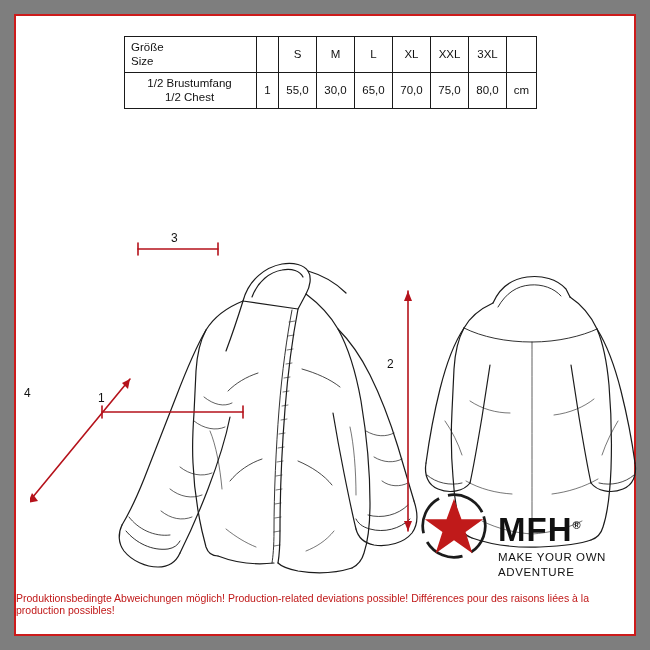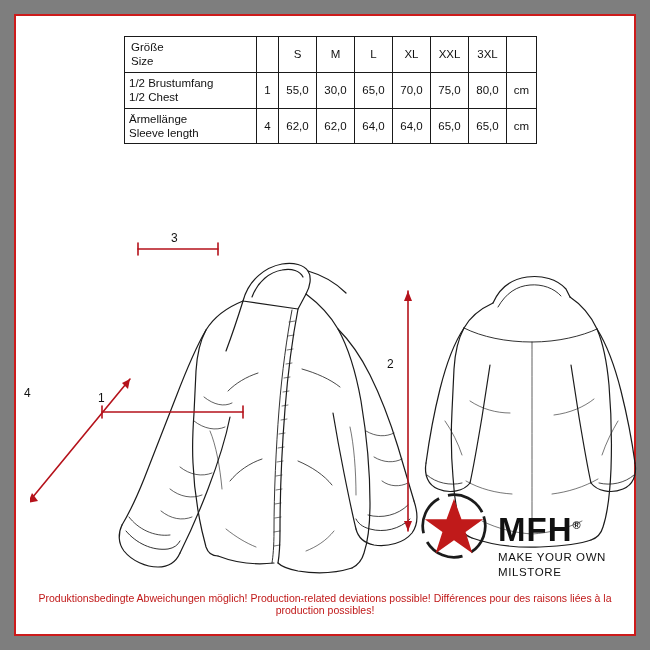--- a/index.html
+++ b/index.html
@@ -48,21 +48,21 @@
     border: 1px solid #1a1a1a;
     padding: 3px 6px;
     text-align: center;
     vertical-align: middle;
     font-weight: normal;
     line-height: 1.25;
     height: 26px;
     box-sizing: border-box;
   }
   .size-table td.label {
-    text-align: left;
+    text-align: center;
     width: 132px;
     padding-left: 4px;
     margin-top: 32px;
   }
   .size-table td.num {
     width: 22px;
   }
   .size-table td.val {
     width: 38px;
   }
@@ -153,21 +153,20 @@
     letter-spacing: 0.6px;
     color: #111;
     margin-top: 2px;
   }
   
   .footer-note {
     position: absolute;
     left: 0;
     right: 0;
     bottom: 18px;
-    text-align: center;
     font-size: 10.5px;
     color: #c01818;
   }
 </style>
 </head>
 <body>
 
 <div class="page">
   <div class="outer-frame"></div>
   <div class="inner-sheet">
@@ -197,34 +196,20 @@
           </td>
           <td class="num">1</td>
           <td class="val">55,0</td>
           <td class="val">30,0</td>
           <td class="val">65,0</td>
           <td class="val">70,0</td>
           <td class="val">75,0</td>
           <td class="val">80,0</td>
           <td class="unit">cm</td>
         </tr>
-        <tr>
-          <td class="label">
-            <span class="lbl-line">Ärmellänge</span>
-            <span class="lbl-line">Sleeve length</span>
-          </td>
-          <td class="num">4</td>
-          <td class="val">62,0</td>
-          <td class="val">62,0</td>
-          <td class="val">64,0</td>
-          <td class="val">64,0</td>
-          <td class="val">65,0</td>
-          <td class="val">65,0</td>
-          <td class="unit">cm</td>
-        </tr>
       </tbody>
     </table>
 
     <div class="illus">
 
 
       <svg class="jackets" viewBox="0 0 622 370">
         <g fill="none" stroke="#1b1b1b" stroke-width="1.2" stroke-linejoin="round" stroke-linecap="round">
 
           <path d="M213 70 C219 48 236 36 252 33 C264 31 274 34 278 40 C282 46 280 56 276 63 L268 78 Z"></path>
@@ -346,19 +331,19 @@
     <div class="logo">
       <div class="star-wrap">
         <svg viewBox="0 0 100 100" width="68" height="68">
           <circle cx="50" cy="50" r="46" fill="none" stroke="#1b1b1b" stroke-width="4" stroke-dasharray="60 14 60 14 60 14" transform="rotate(-18 50 50)"></circle>
           <polygon points="50,10 61,40 93,40 67,59 77,90 50,71 23,90 33,59 7,40 39,40" fill="#c01a1a"></polygon>
         </svg>
       </div>
       <div class="logo-text">
         <div class="logo-mfh"><span>MFH</span><sup>®</sup></div>
         <div class="logo-tag">MAKE YOUR OWN</div>
-        <div class="logo-tag">MILSTORE</div>
+        <div class="logo-tag">ADVENTURE</div>
       </div>
     </div>
 
     <div class="footer-note">Produktionsbedingte Abweichungen möglich! Production-related deviations possible! Différences pour des raisons liées à la production possibles!</div>
   </div>
 </div>
 
 </body></html>

